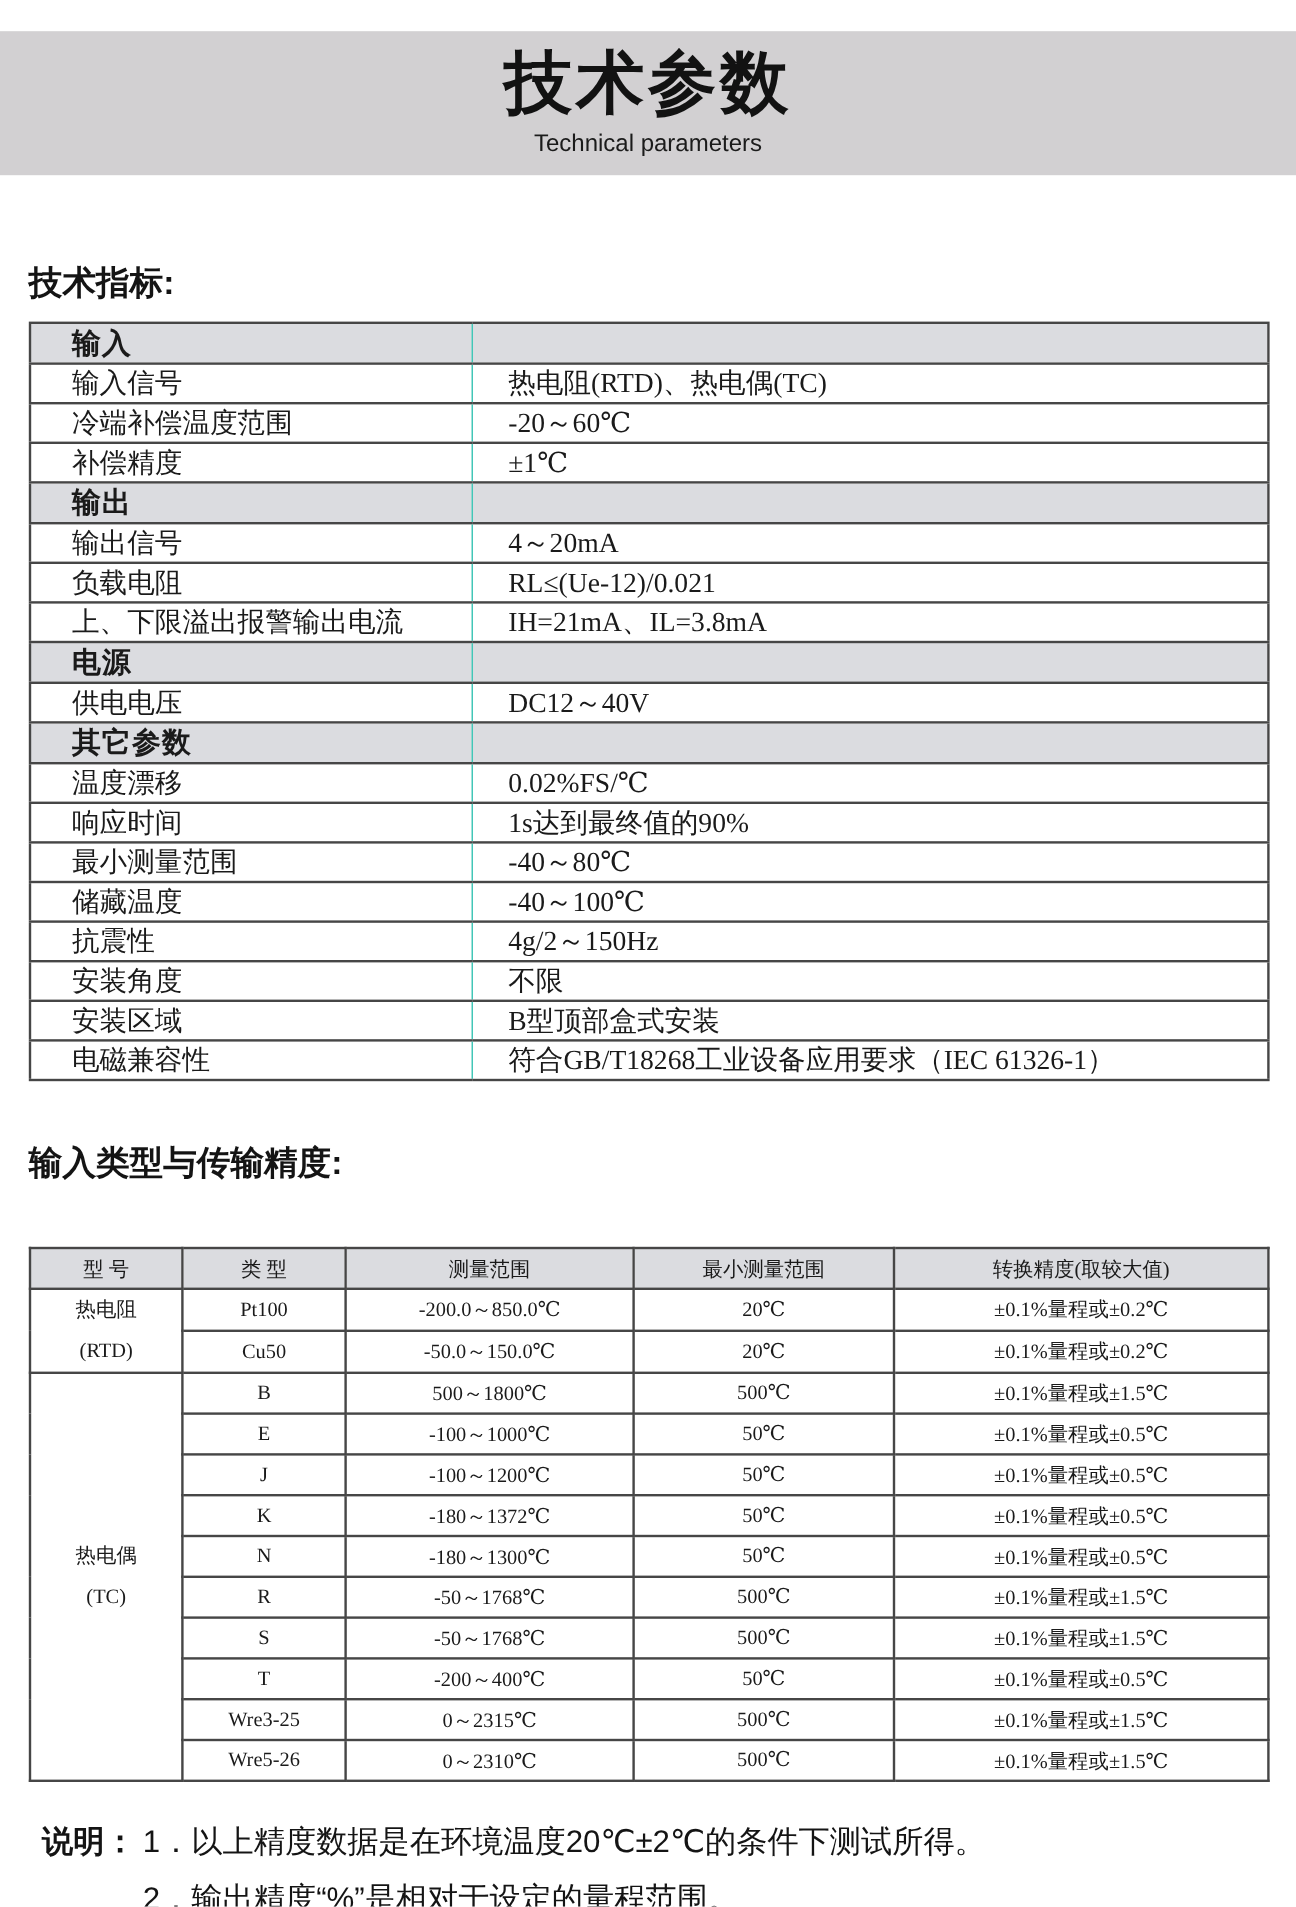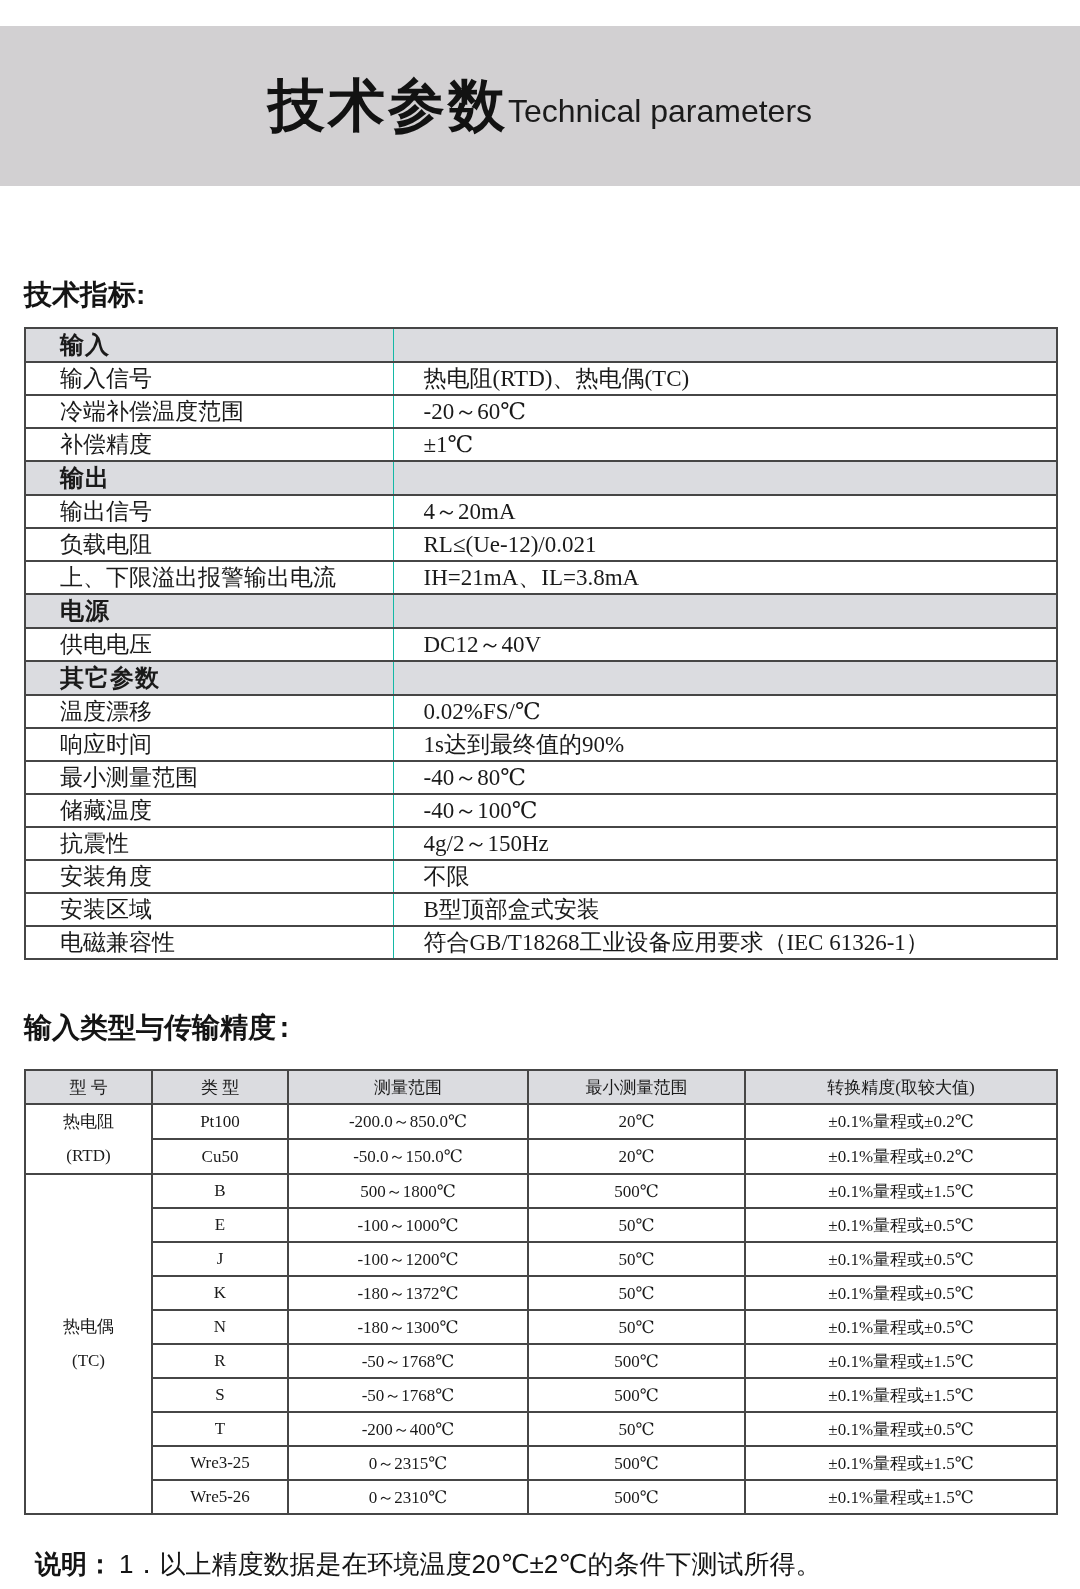--- a/index.html
+++ b/index.html
@@ -13,50 +13,50 @@
   .page {
     width: 1080px;
     height: 1589px;
     position: relative;
     overflow: hidden;
     background: #ffffff;
   }
   
   .banner {
     margin-top: 26px;
-    height: 160px;
+    height: 120px;
     background: #d2d0d2;
     display: flex;
-    flex-direction: row;
+    flex-direction: column;
     align-items: center;
     justify-content: center;
   }
   .banner h1 {
     margin: 0;
     font-size: 57px;
     line-height: 1.05;
     font-weight: bold;
     letter-spacing: 3px;
     color: #121212;
   }
   .banner .subtitle {
-    font-size: 32px;
+    font-size: 20px;
     margin-top: 10px;
     color: #1b1b1b;
   }
   
   .content { padding: 0 24px; }
   .sec-heading {
     margin: 0;
     font-size: 28px;
     font-weight: bold;
     color: #141414;
   }
-  .heading1 { margin-top: 90px; margin-bottom: 13px; }
-  .heading2 { margin-top: 49px; margin-bottom: 22px; font-family: Liberation Mono, monospace; }
+  .heading1 { margin-top: 71px; margin-bottom: 13px; }
+  .heading2 { margin-top: 49px; margin-bottom: 51px; }
 
   table {
     border-collapse: collapse;
     table-layout: fixed;
   }
   
   .spec-table {
     width: 1032px;
     font-family: "Liberation Serif", "DejaVu Serif", serif;
     font-size: 23px;

